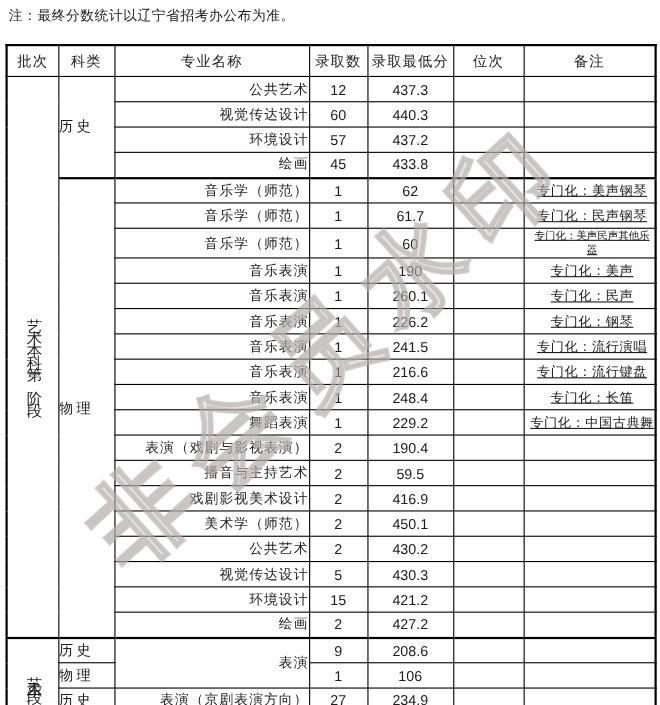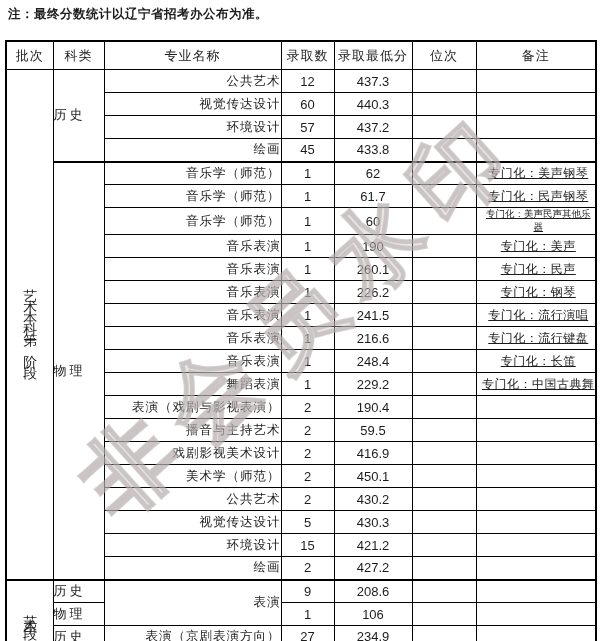--- a/index.html
+++ b/index.html
@@ -1,21 +1,21 @@
 <!DOCTYPE html>
 <html><head>
 <meta charset="utf-8">
 <style>
   html,body{margin:0;padding:0;}
   body{
     width:600px;height:641px;background:#ffffff;position:relative;overflow:hidden;
     font-family:"Liberation Serif","DejaVu Serif",serif;color:#1c1c1c;
   }
   .note{
-    position:absolute;top:6px;left:8px;font-size:12.5px;font-weight:bold;
+    position:absolute;top:6px;left:8px;font-size:12.5px;font-weight:normal;
     letter-spacing:0.5px;white-space:nowrap;
   }
   table.tbl{
     position:absolute;top:40px;left:5px;width:590px;
     border-collapse:collapse;table-layout:fixed;
     border:2px solid #000;
   }
   .tbl th,.tbl td{border:1px solid #000;padding:0;overflow:hidden;vertical-align:middle;}
   .tbl th{
     height:27px;font-family:"Liberation Sans","DejaVu Sans",sans-serif;

